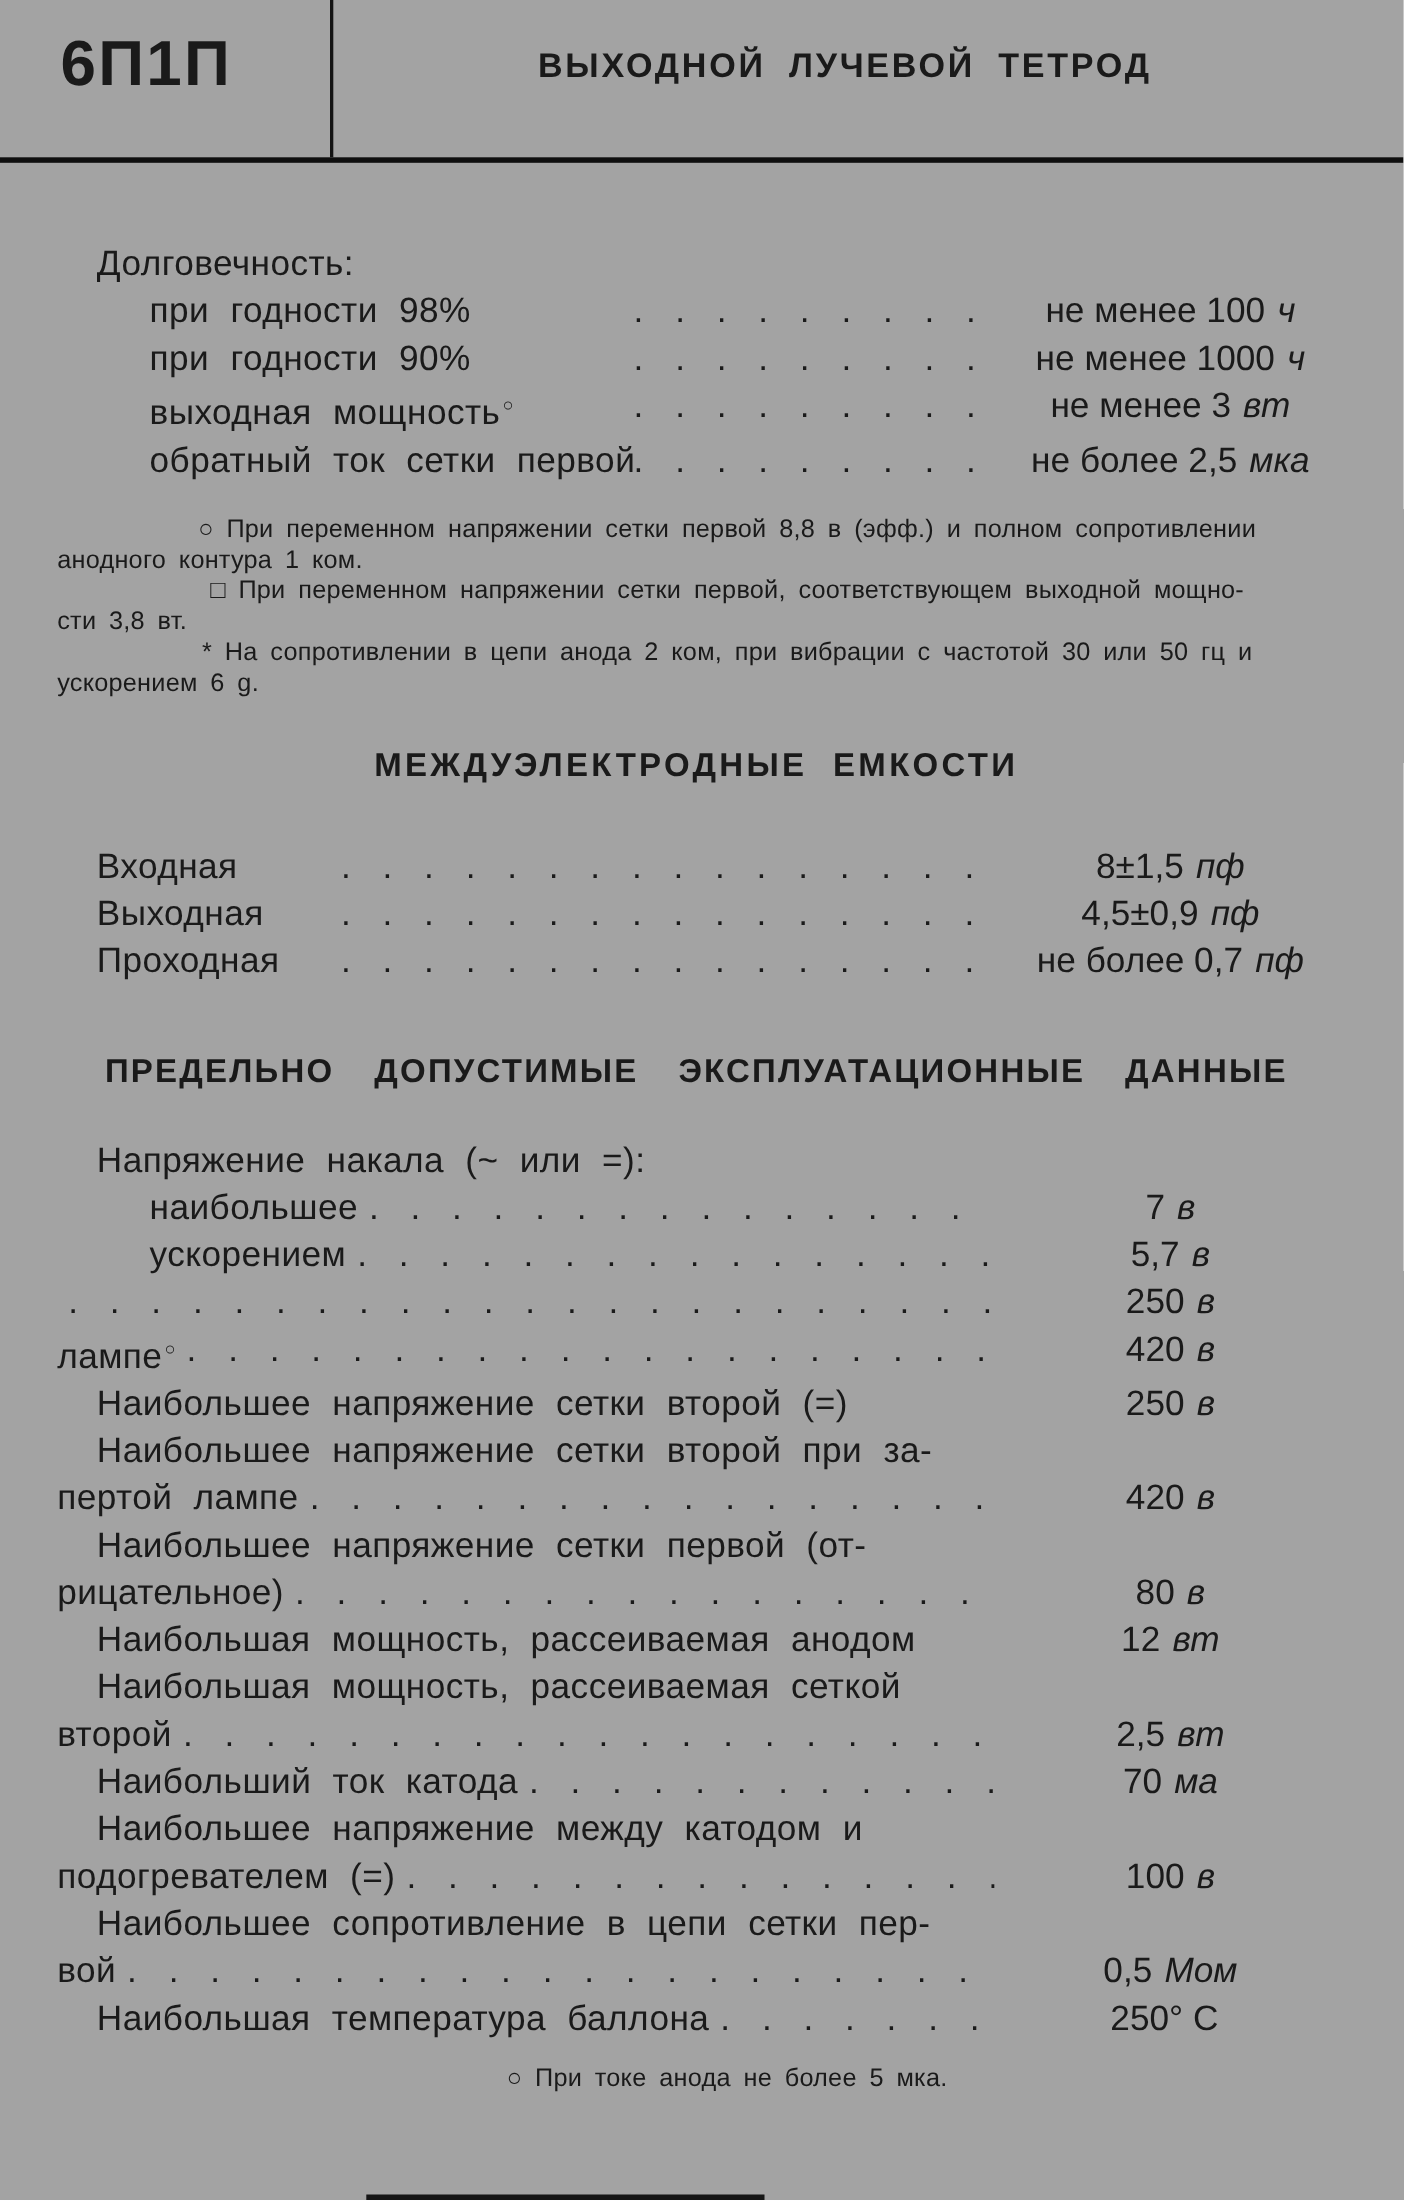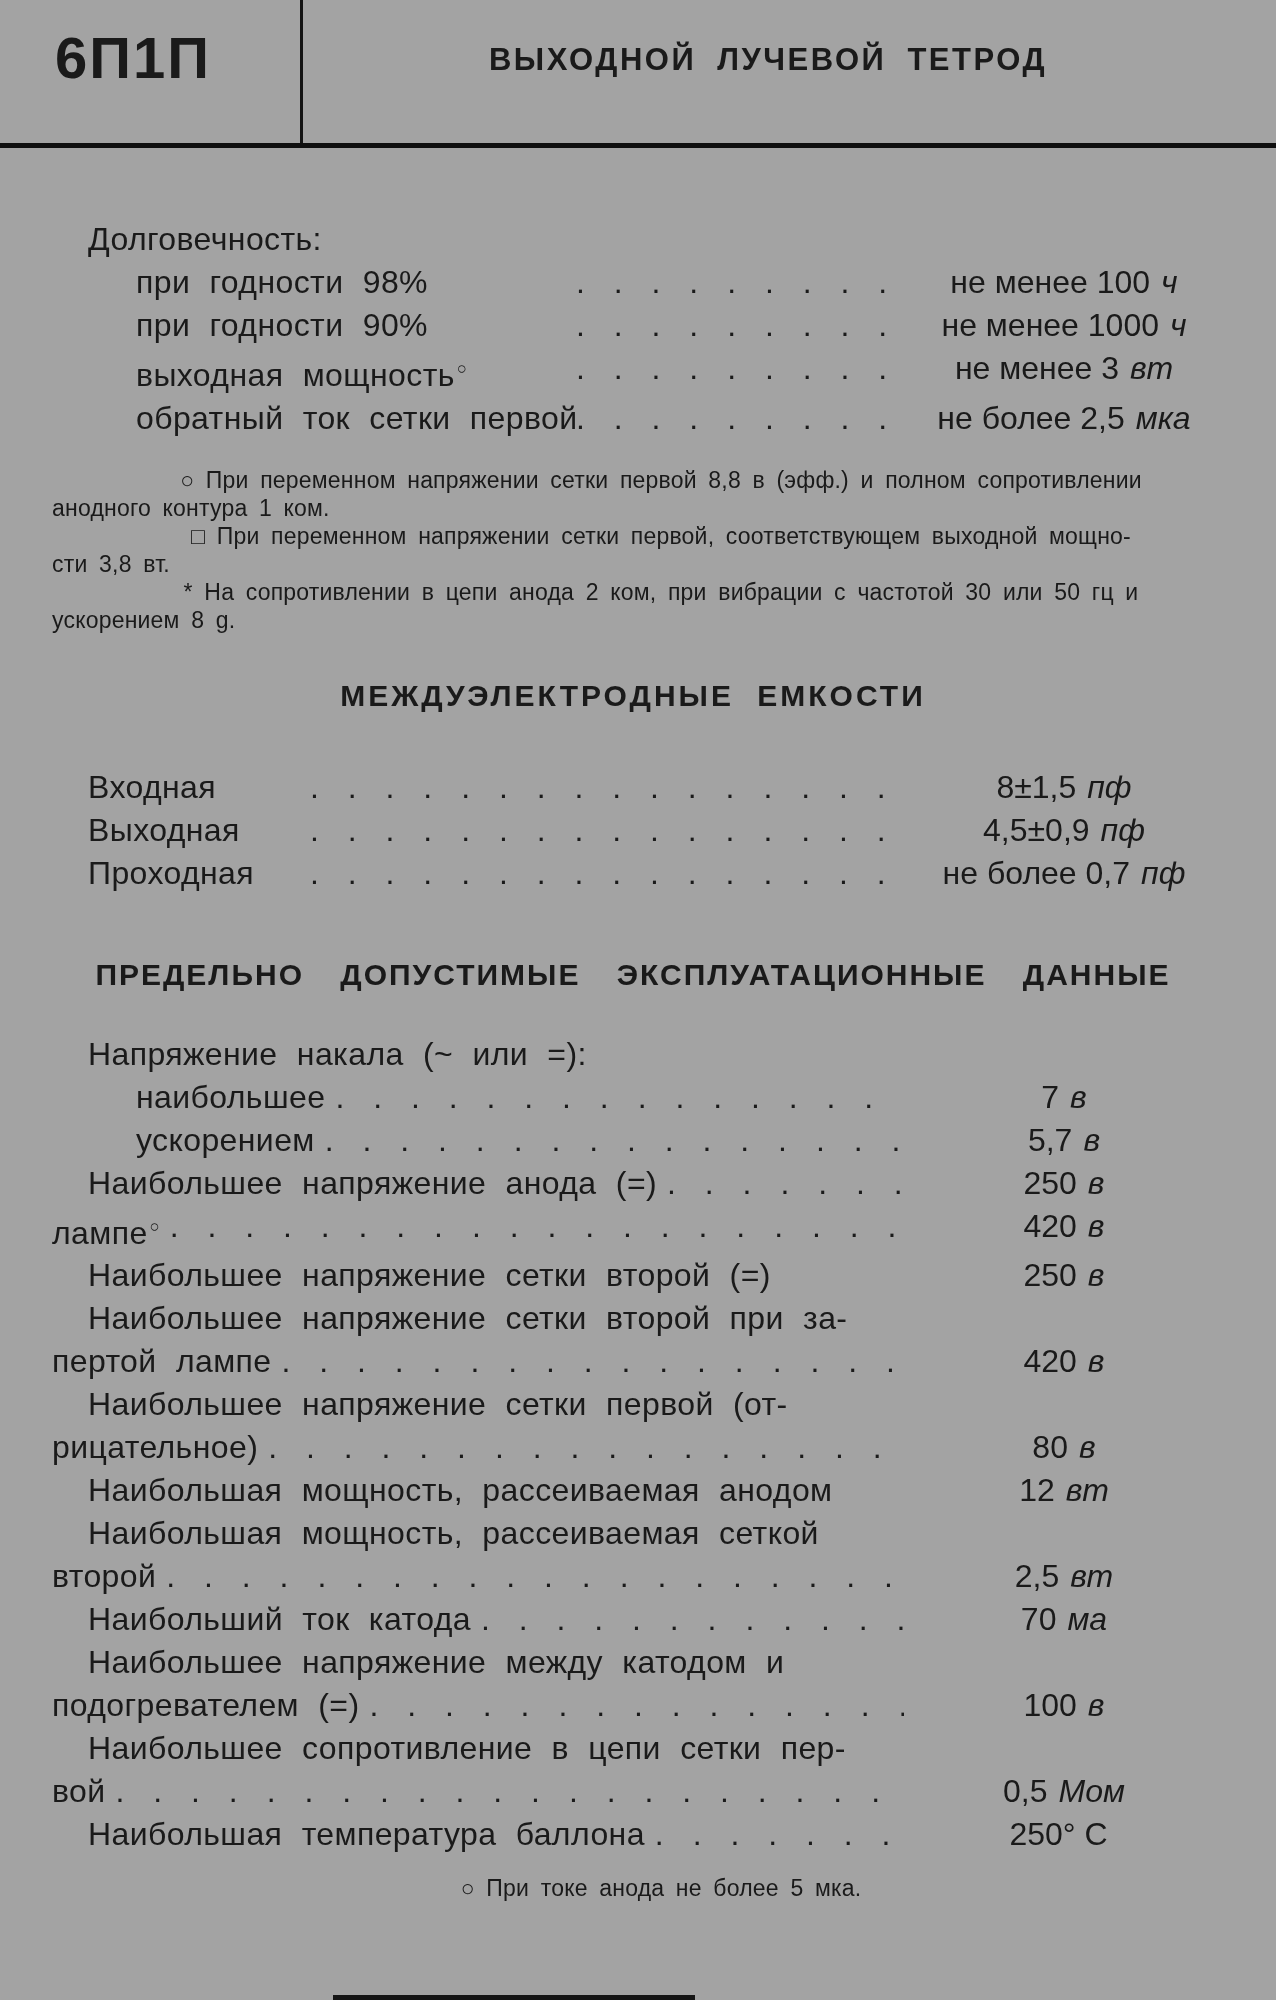--- a/index.html
+++ b/index.html
@@ -117,21 +117,21 @@
         <span class="val"><span>не более 2,5</span><span class="unit">мка</span></span>
       </div>
     </div>
 
     <div class="fnotes">
       <div class="fn-line fn-first">○ При переменном напряжении сетки первой 8,8 в (эфф.) и полном сопротивлении</div>
       <div class="fn-line">анодного контура 1 ком.</div>
       <div class="fn-line fn-first">□ При переменном напряжении сетки первой, соответствующем выходной мощно-</div>
       <div class="fn-line">сти 3,8 вт.</div>
       <div class="fn-line fn-first">* На сопротивлении в цепи анода 2 ком, при вибрации с частотой 30 или 50 гц и</div>
-      <div class="fn-line">ускорением 8 g.</div>
+      <div class="fn-line">ускорением 6 g.</div>
     </div>
 
     <div class="sec-heading h-cap">МЕЖДУЭЛЕКТРОДНЫЕ ЕМКОСТИ</div>
     <div class="sec-cap">
       <div class="row">
         <span class="lbl lvl1">Входная</span>
         <span class="dots">. . . . . . . . . . . . . . . . . . . . . . . . . . . . . . . . . . . . . . . . . . . . . . . .</span>
         <span class="val"><span>8±1,5</span><span class="unit">пф</span></span>
       </div>
       <div class="row">
@@ -159,21 +159,20 @@
         <span class="val"><span>7</span><span class="unit">в</span></span>
       </div>
 
       <div class="row lvl2-row">
         <span class="lbl lvl2">ускорением</span>
         <span class="dots">. . . . . . . . . . . . . . . . . . . . . . . . . . . . . . . . . . . . . . . . . . . . . . . .</span>
         <span class="val"><span>5,7</span><span class="unit">в</span></span>
       </div>
 
       <div class="row">
-        <span class="lbl lvl1">Наибольшее напряжение анода (=)</span>
         <span class="dots">. . . . . . . . . . . . . . . . . . . . . . . . . . . . . . . . . . . . . . . . . . . . . . . .</span>
         <span class="val"><span>250</span><span class="unit">в</span></span>
       </div>
 
       <div class="row">
         <span class="lbl"><span>лампе</span><sup class="mark">○</sup></span>
         <span class="dots">. . . . . . . . . . . . . . . . . . . . . . . . . . . . . . . . . . . . . . . . . . . . . . . .</span>
         <span class="val"><span>420</span><span class="unit">в</span></span>
       </div>
 

